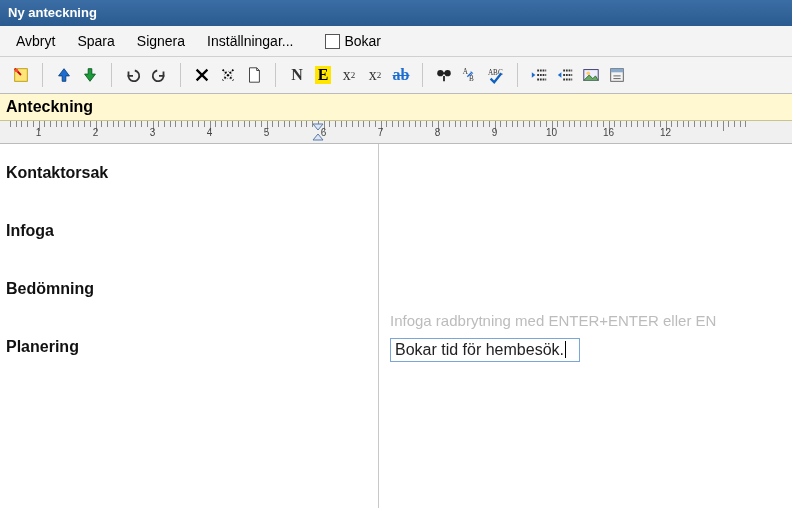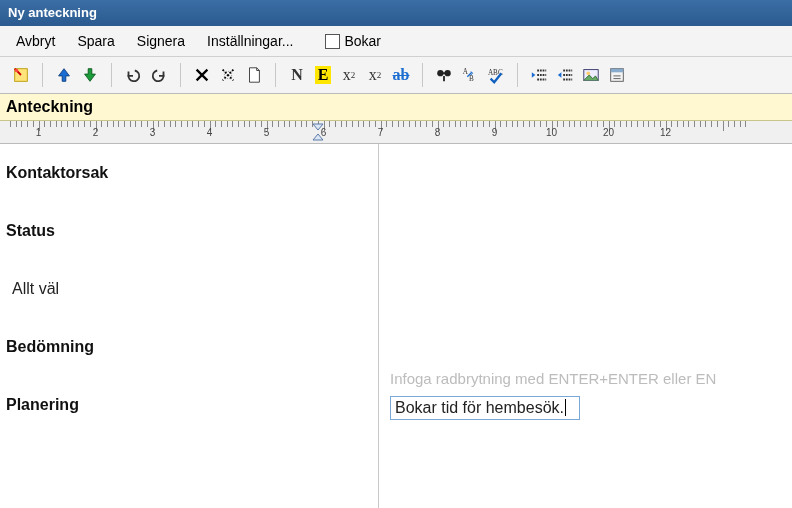--- a/index.html
+++ b/index.html
@@ -375,21 +375,21 @@
     <div class="tick" style="left: 580px;"></div>
     <div class="tick" style="left: 585.7px;"></div>
     <div class="tick" style="left: 591.4px;"></div>
     <div class="tick" style="left: 597.1px;"></div>
     <div class="tick" style="left: 602.8px;"></div>
     <div class="tick big" style="left: 608.5px;"></div>
     <div class="tick" style="left: 614.2px;"></div>
     <div class="tick" style="left: 619.9px;"></div>
     <div class="tick" style="left: 625.6px;"></div>
     <div class="tick" style="left: 631.3px;"></div>
-    <div class="num" style="left: 608.5px;">20</div>
+    <div class="num" style="left: 608.5px;">16</div>
     <div class="tick" style="left: 637px;"></div>
     <div class="tick" style="left: 642.7px;"></div>
     <div class="tick" style="left: 648.4px;"></div>
     <div class="tick" style="left: 654.1px;"></div>
     <div class="tick" style="left: 659.8px;"></div>
     <div class="tick big" style="left: 665.5px;"></div>
     <div class="tick" style="left: 671.2px;"></div>
     <div class="tick" style="left: 676.9px;"></div>
     <div class="tick" style="left: 682.6px;"></div>
     <div class="tick" style="left: 688.3px;"></div>
@@ -412,24 +412,23 @@
       </svg>
     </div>
   </div>
 
 <div class="body-area" id="body-area">
   <div class="divider-v"></div>
 <div class="row">
       <div class="label">Kontaktorsak</div>
     </div>
     <div class="row">
-      <div class="label">Status</div>
+      <div class="label">Infoga</div>
     </div>
     <div class="row">
-      <div class="value"><span>Allt väl</span></div>
     </div>
     <div class="row">
       <div class="label">Bedömning</div>
       <div class="value"><span></span></div>
     </div>
     <div class="row">
       <div class="label">Planering</div>
       <div class="value"><div class="placeholder-hint">Infoga radbrytning med ENTER+ENTER eller EN</div><span class="editing"><span class="cursor-bar">Bokar tid för hembesök.</span></span></div>
     </div>
   </div>

